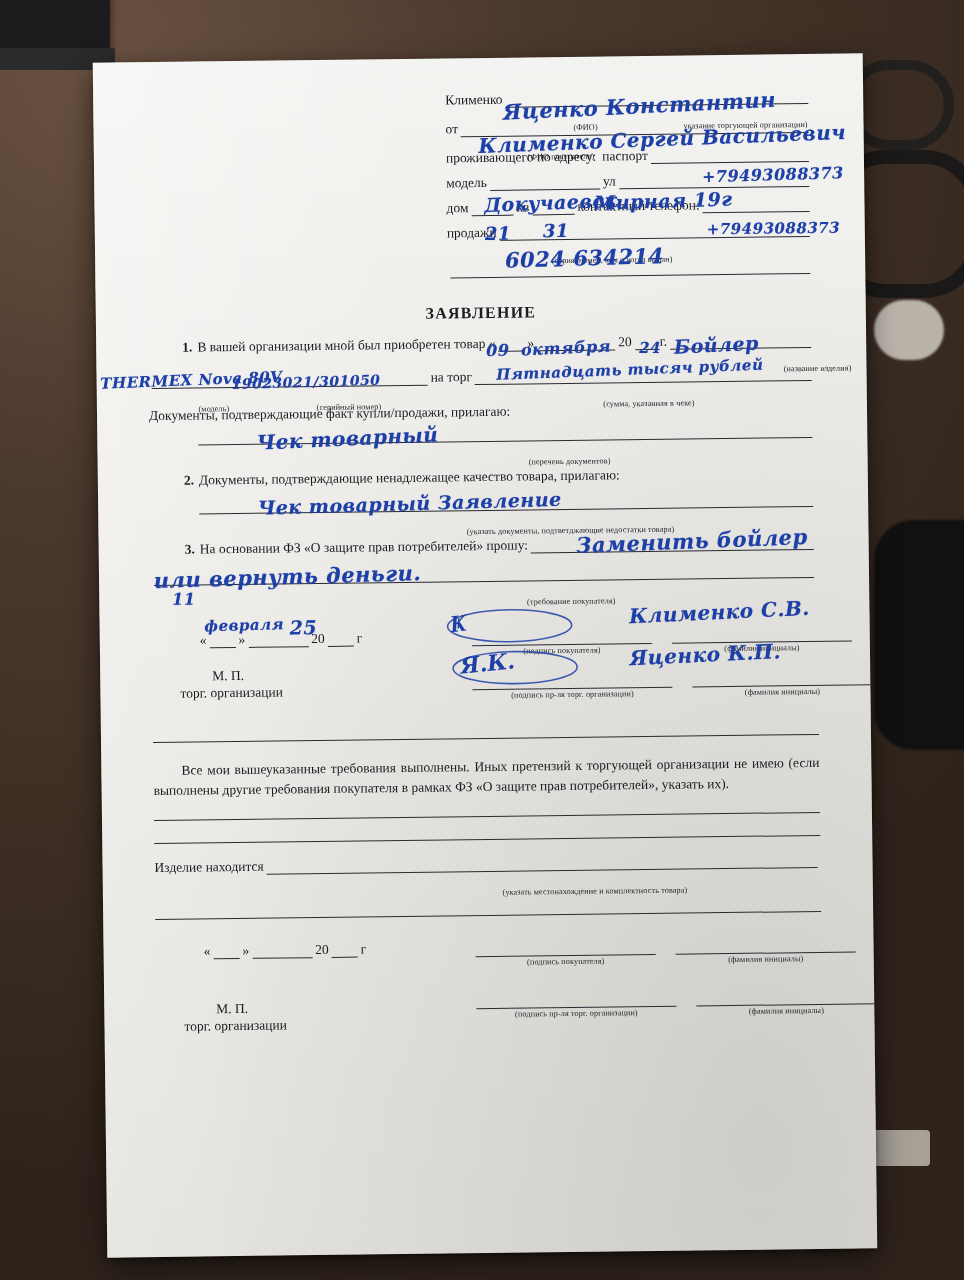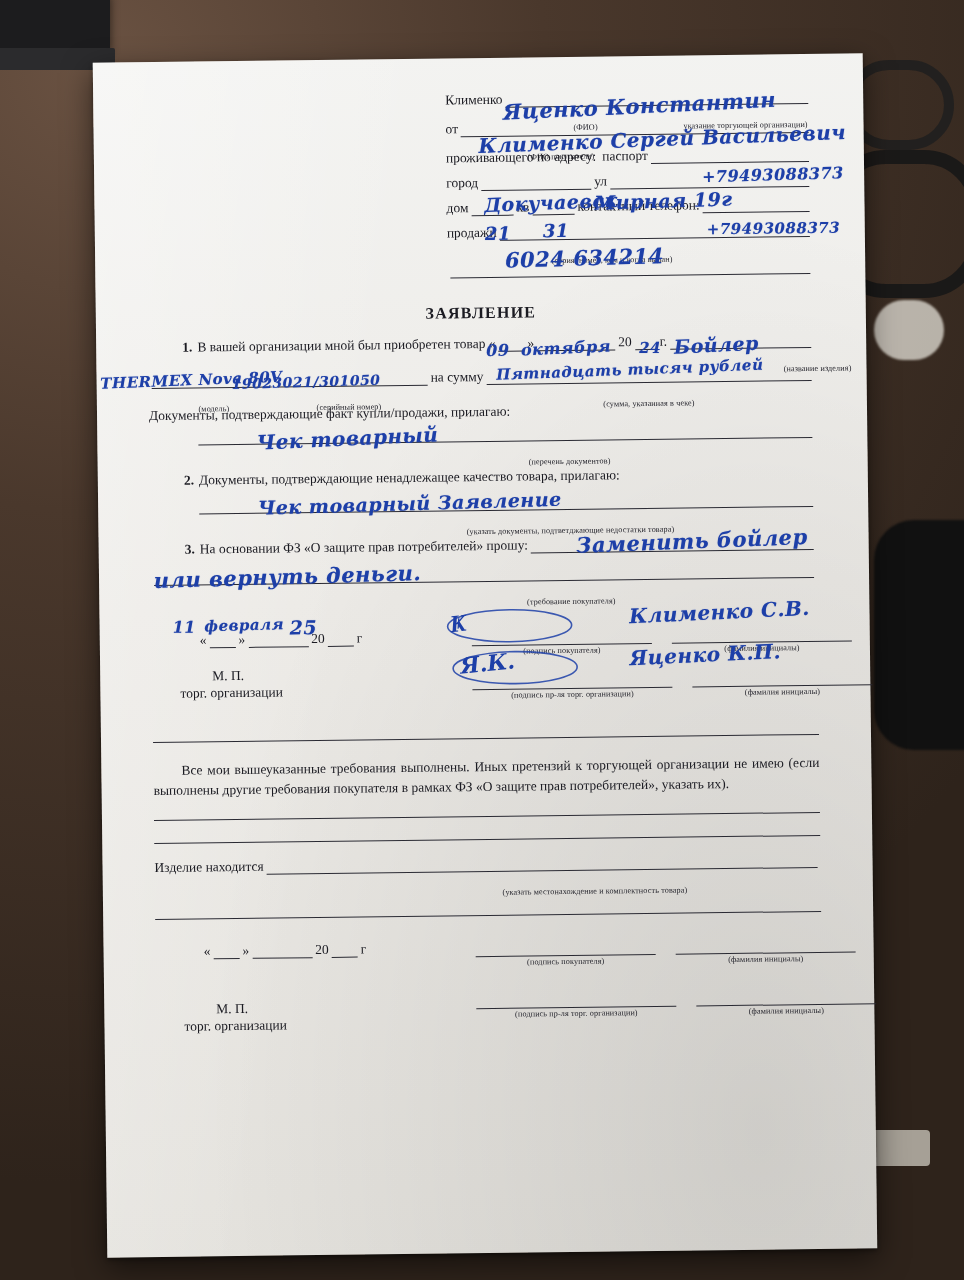--- a/index.html
+++ b/index.html
@@ -105,21 +105,21 @@
         </div>
 
         <div class="row">
           <span class="lbl">проживающего по адресу:</span>
           <span class="lbl" style="margin-left:6px;">паспорт</span>
           <span class="line"></span>
         </div>
         <div style="height:7px"></div>
 
         <div class="row">
-          <span class="lbl">город</span>
+          <span class="lbl">модель</span>
           <span class="line" style="max-width:110px;"></span>
           <span class="lbl">ул</span>
           <span class="line"></span>
         </div>
         <div style="height:7px"></div>
 
         <div class="row">
           <span class="lbl">дом</span>
           <span class="line" style="max-width:42px;"></span>
           <span class="lbl">кв</span>
@@ -154,21 +154,21 @@
         <span class="lbl">г.</span>
         <span class="line"></span>
       </div>
       <div class="capwrap p-ind">
         <span class="cap" style="left:570px;right:auto;width:130px;">(название изделия)</span>
       </div>
 
       <div class="row" style="margin-top:4px;">
         <span class="line" style="max-width:120px;"></span>
         <span class="line" style="max-width:150px;"></span>
-        <span class="lbl">на сумму</span>
+        <span class="lbl">на торг</span>
         <span class="line"></span>
       </div>
       <div class="capwrap">
         <span class="cap" style="left:20px;right:auto;width:90px;">(модель)</span>
         <span class="cap" style="left:130px;right:auto;width:140px;">(серийный номер)</span>
         <span class="cap" style="left:400px;right:auto;width:200px;">(сумма, указанная в чеке)</span>
       </div>
 
       <div style="margin-top:6px;">Документы, подтверждающие факт купли/продажи, прилагаю:</div>
       <div class="row" style="margin-top:6px;">
@@ -291,21 +291,21 @@
         <span class="hw" style="left:4px;top:312px;font-size:15px;transform:rotate(-1.5deg);">THERMEX Nova 80V</span>
         <span class="hw" style="left:135px;top:315px;font-size:14px;transform:rotate(-1deg);">19023021/301050</span>
         <span class="hw" style="left:400px;top:308px;font-size:15px;transform:rotate(-1.5deg);">Пятнадцать тысяч рублей</span>
 
         <span class="hw" style="left:160px;top:370px;font-size:20px;transform:rotate(-2deg);">Чек товарный</span>
         <span class="hw" style="left:160px;top:436px;font-size:19px;transform:rotate(-1deg);">Чек товарный   Заявление</span>
 
         <span class="hw" style="left:478px;top:476px;font-size:21px;transform:rotate(-1.5deg);">Заменить бойлер</span>
         <span class="hw" style="left:55px;top:506px;font-size:21px;transform:rotate(-1deg);">или вернуть деньги.</span>
 
-        <span class="hw" style="left:73px;top:556px;font-size:16px;">11</span>
+        <span class="hw" style="left:73px;top:528px;font-size:16px;">11</span>
         <span class="hw" style="left:105px;top:556px;font-size:15px;transform:rotate(-1deg);">февраля</span>
         <span class="hw" style="left:190px;top:556px;font-size:19px;">25</span>
 
         <span class="sig" style="left:350px;top:550px;font-size:24px;transform:rotate(-6deg);">Ҝ</span>
         <span class="hw" style="left:530px;top:548px;font-size:20px;transform:rotate(-2deg);">Клименко С.В.</span>
         <span class="sig" style="left:360px;top:592px;font-size:22px;transform:rotate(-5deg);">Я.К.</span>
         <span class="hw" style="left:530px;top:590px;font-size:20px;transform:rotate(-2deg);">Яценко К.П.</span>
 
         <svg style="position:absolute;left:345px;top:548px;" width="130" height="40">
           <ellipse cx="65" cy="20" rx="62" ry="16" fill="none" stroke="#1d3fa8" stroke-width="1.6" opacity=".85"></ellipse>

